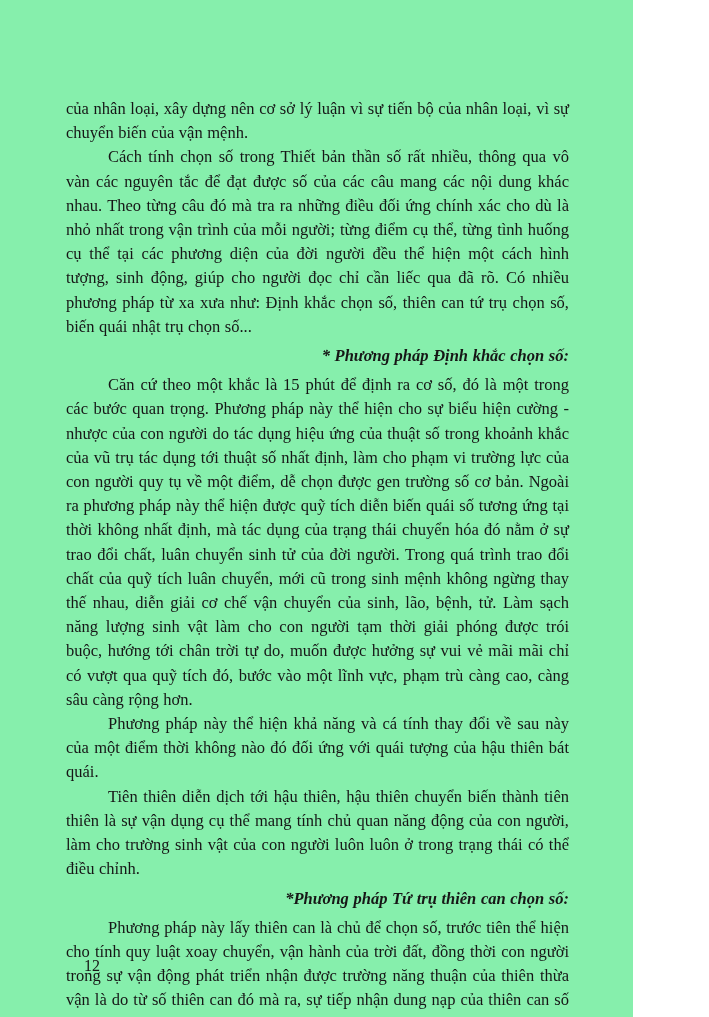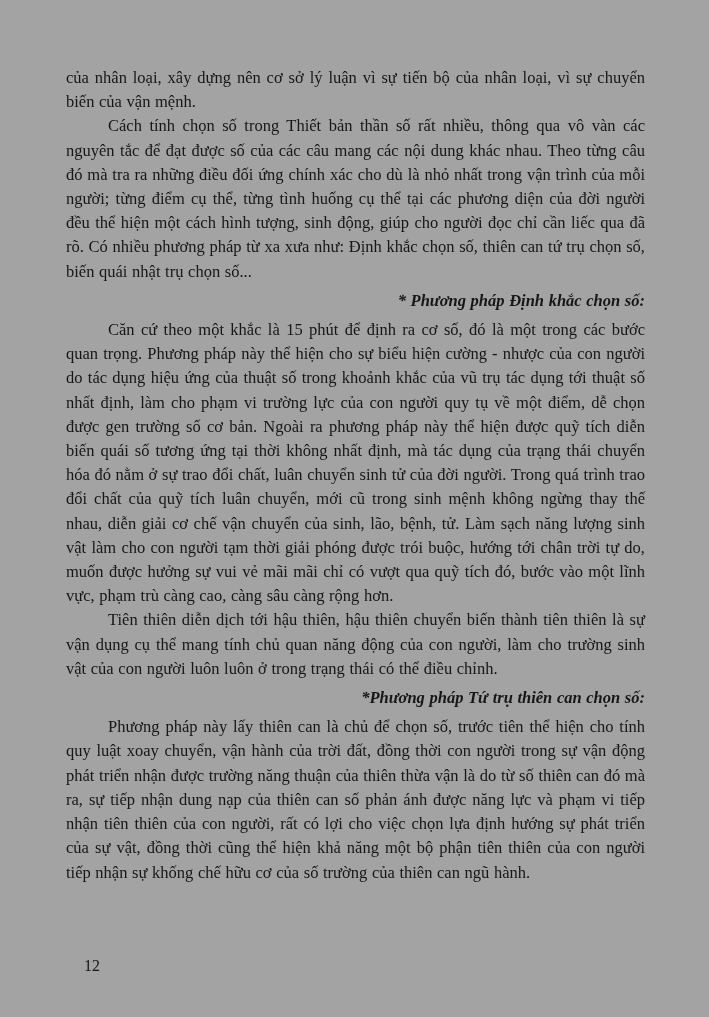--- a/index.html
+++ b/index.html
@@ -10,24 +10,24 @@
   body {
     width: 709px;
     height: 1017px;
     overflow: hidden;
     font-family: "Liberation Serif", "DejaVu Serif", serif;
     color: #161616;
   }
   .page {
     position: relative;
     box-sizing: border-box;
-    width: 709px;
+    width: 633px;
     height: 1017px;
-    background: #a3a3a3;
-    padding: 66px 64px 0 66px;
+    background: #86efac;
+    padding: 97px 64px 0 66px;
   }
   .text-block p {
     margin: 0;
     text-align: justify;
     font-size: 16.5px;
     line-height: 24.2px;
     text-indent: 42px;
     word-spacing: 0.5px;
   }
   .text-block p.noindent {
@@ -50,18 +50,19 @@
 </style>
 </head>
 <body>
 
 <div class="page">
   <div class="text-block">
     <p class="noindent">của nhân loại, xây dựng nên cơ sở lý luận vì sự tiến bộ của nhân loại, vì sự chuyển biến của vận mệnh.</p>
     <p>Cách tính chọn số trong Thiết bản thần số rất nhiều, thông qua vô vàn các nguyên tắc để đạt được số của các câu mang các nội dung khác nhau. Theo từng câu đó mà tra ra những điều đối ứng chính xác cho dù là nhỏ nhất trong vận trình của mỗi người; từng điểm cụ thể, từng tình huống cụ thể tại các phương diện của đời người đều thể hiện một cách hình tượng, sinh động, giúp cho người đọc chỉ cần liếc qua đã rõ. Có nhiều phương pháp từ xa xưa như: Định khắc chọn số, thiên can tứ trụ chọn số, biến quái nhật trụ chọn số...</p>
     <p class="heading">* Phương pháp Định khắc chọn số:</p>
     <p>Căn cứ theo một khắc là 15 phút để định ra cơ số, đó là một trong các bước quan trọng. Phương pháp này thể hiện cho sự biểu hiện cường - nhược của con người do tác dụng hiệu ứng của thuật số trong khoảnh khắc của vũ trụ tác dụng tới thuật số nhất định, làm cho phạm vi trường lực của con người quy tụ về một điểm, dễ chọn được gen trường số cơ bản. Ngoài ra phương pháp này thể hiện được quỹ tích diễn biến quái số tương ứng tại thời không nhất định, mà tác dụng của trạng thái chuyển hóa đó nằm ở sự trao đổi chất, luân chuyển sinh tử của đời người. Trong quá trình trao đổi chất của quỹ tích luân chuyển, mới cũ trong sinh mệnh không ngừng thay thế nhau, diễn giải cơ chế vận chuyển của sinh, lão, bệnh, tử. Làm sạch năng lượng sinh vật làm cho con người tạm thời giải phóng được trói buộc, hướng tới chân trời tự do, muốn được hưởng sự vui vẻ mãi mãi chỉ có vượt qua quỹ tích đó, bước vào một lĩnh vực, phạm trù càng cao, càng sâu càng rộng hơn.</p>
+    <p>Phương pháp này thể hiện khả năng và cá tính thay đổi về sau này của một điểm thời không nào đó đối ứng với quái tượng của hậu thiên bát quái.</p>
     <p>Tiên thiên diễn dịch tới hậu thiên, hậu thiên chuyển biến thành tiên thiên là sự vận dụng cụ thể mang tính chủ quan năng động của con người, làm cho trường sinh vật của con người luôn luôn ở trong trạng thái có thể điều chỉnh.</p>
     <p class="heading">*Phương pháp Tứ trụ thiên can chọn số:</p>
     <p>Phương pháp này lấy thiên can là chủ để chọn số, trước tiên thể hiện cho tính quy luật xoay chuyển, vận hành của trời đất, đồng thời con người trong sự vận động phát triển nhận được trường năng thuận của thiên thừa vận là do từ số thiên can đó mà ra, sự tiếp nhận dung nạp của thiên can số phản ánh được năng lực và phạm vi tiếp nhận tiên thiên của con người, rất có lợi cho việc chọn lựa định hướng sự phát triển của sự vật, đồng thời cũng thể hiện khả năng một bộ phận tiên thiên của con người tiếp nhận sự khống chế hữu cơ của số trường của thiên can ngũ hành.</p>
   </div>
   <div class="page-number">12</div>
 </div>
 
 </body></html>

